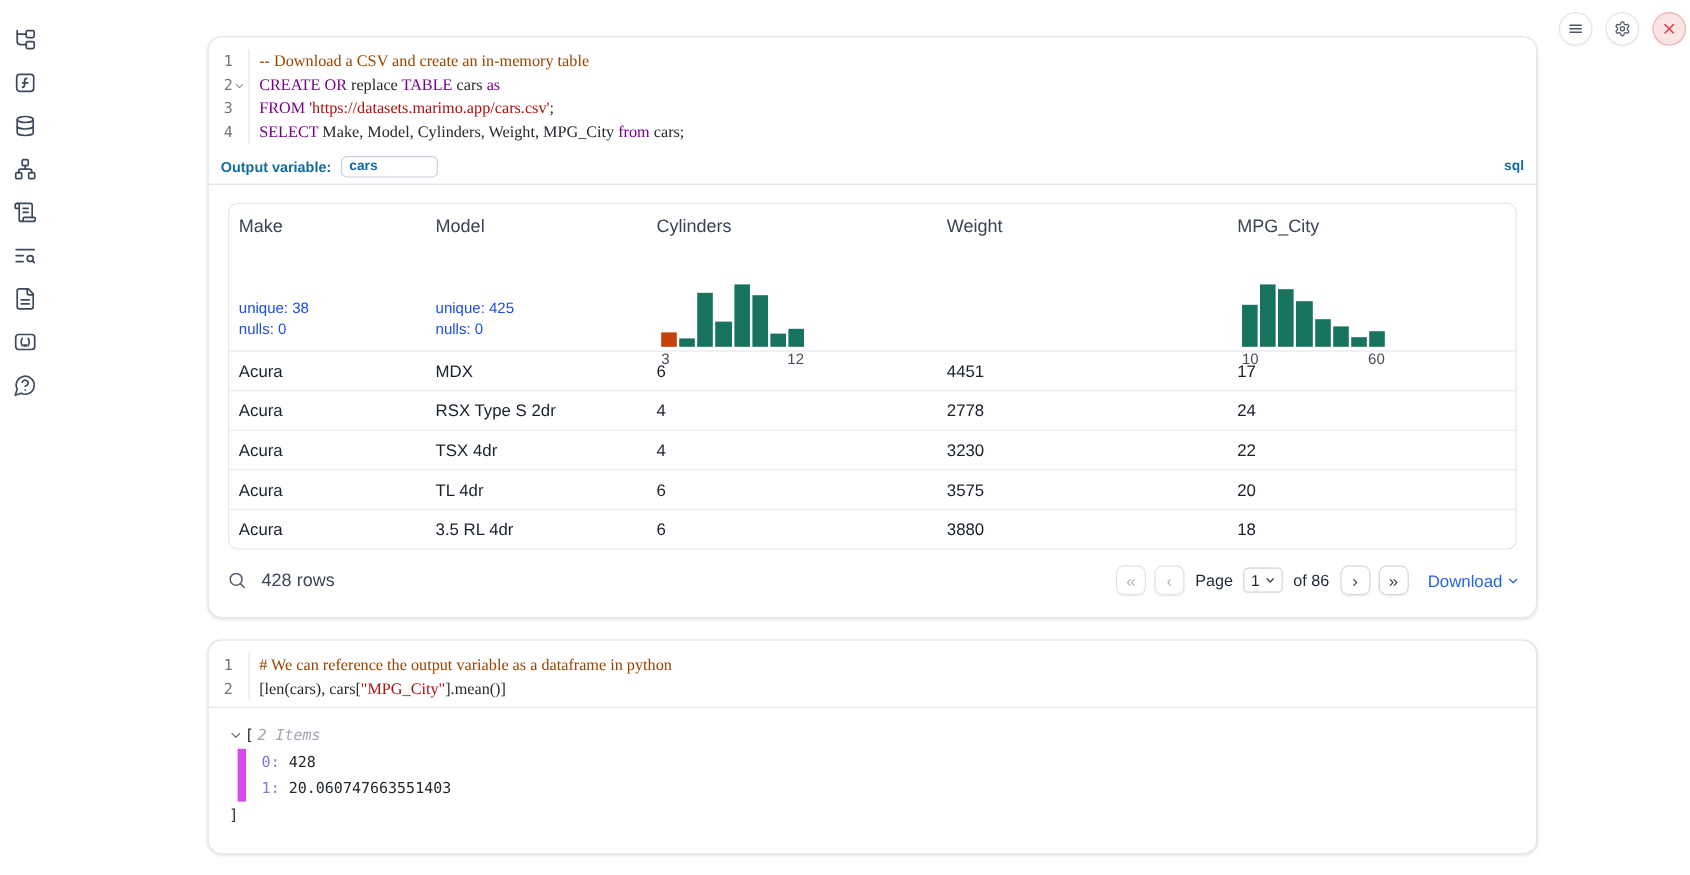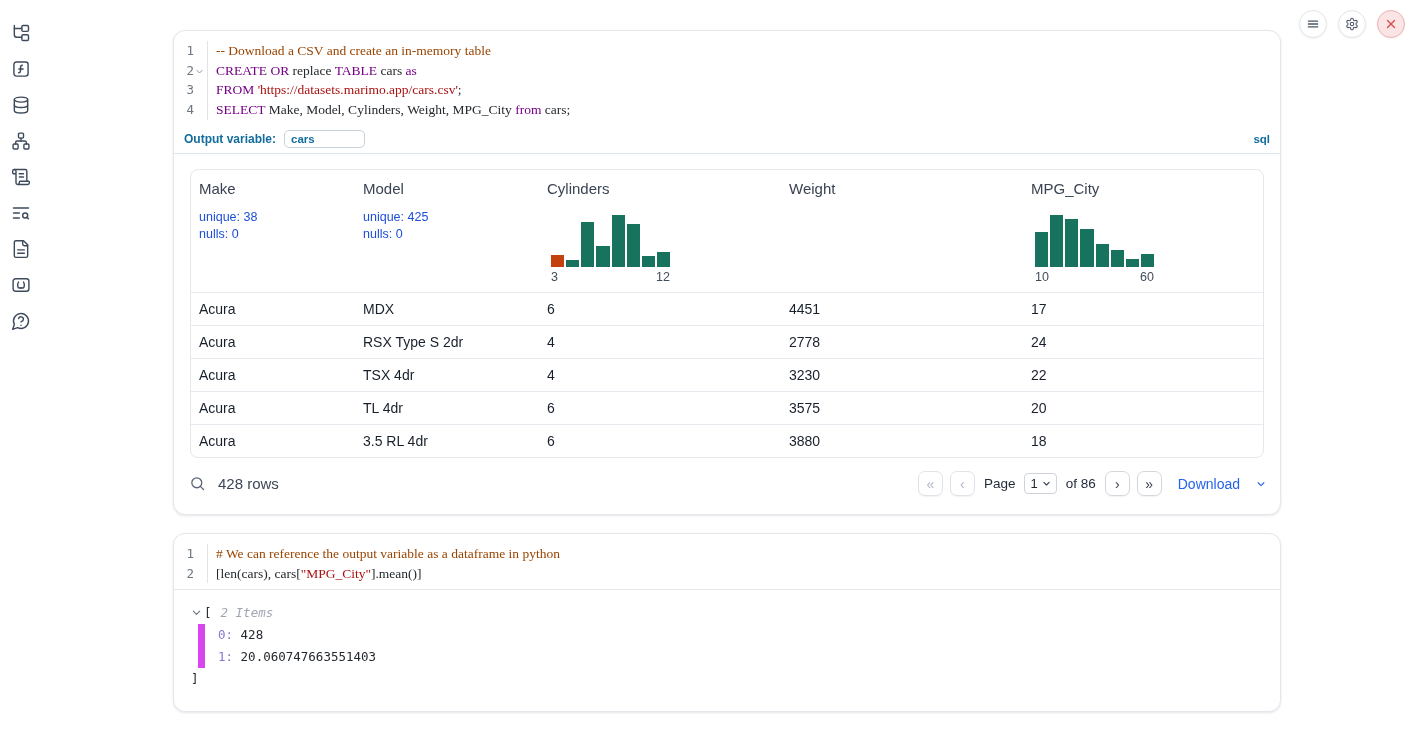--- a/index.html
+++ b/index.html
@@ -48,21 +48,21 @@
   .outvar-label { font-size:12px; font-weight:bold; color:#136c9e; }
   .outvar-input { margin-left:8px; width:81px; height:18px; border:1px solid #c8d2dd; border-radius:5px;
     font-size:11.5px; font-weight:bold; color:#136c9e; padding:0 6px;
     font-family:"Liberation Sans",sans-serif; outline:none; }
   .lang-badge { margin-left:auto; font-size:11.5px; font-weight:bold; color:#136c9e; cursor:pointer; }
 
   
   .table-wrap { margin:15px 16px 0 16px; border:1px solid #e4e7ec; border-radius:8px;
     overflow:hidden; flex:none; }
   .t-header { display:grid; grid-template-columns:164px 184px 242px 242px 1fr; height:122px; }
-  .t-hcell { padding:10px 6px 0 8px; display:flex; flex-direction:column; }
+  .t-hcell { padding:10px 6px 0 8px; display:flex; flex-direction:column;gap:40px; }
   .t-hname { font-size:15px; color:#3a4353; }
   .t-hsummary { margin-top:12px; font-size:12.5px; line-height:1.35; color:#1d4ed8; }
   .hist-block { margin-top:auto; margin-left:4px; margin-bottom:8px; }
   .bars { display:flex; align-items:flex-end; gap:2px; width:119px; height:52px; cursor:pointer; }
   .bars .bar { flex:1; background:#17735e; }
   .hist-labels { display:flex; justify-content:space-between; width:119px; margin-top:3px;
     font-size:12.5px; color:#434c5c; }
   .t-row { display:grid; grid-template-columns:164px 184px 242px 242px 1fr; height:33px;
     border-top:1px solid #e7eaef; cursor:pointer; }
   .t-cell { display:flex; align-items:center; padding-left:8px; font-size:14px; color:#18202c; }
@@ -74,33 +74,33 @@
   .pager { margin-left:auto; display:flex; align-items:center; gap:7px; }
   .pg-btn { width:25px; height:25px; border:1px solid #e0e3e9; border-radius:7px; background:#fff;
     box-shadow:0 1px 1px rgba(16,24,40,.05); display:flex; align-items:center; justify-content:center;
     font-size:14px; cursor:pointer; }
   .pg-btn.disabled { color:#aeb5c0; }
   .pg-btn.enabled { color:#39414f; border-color:#d4d8de; }
   .pg-label { font-size:13.5px; color:#1f2937; margin:0 2px; }
   .pg-select { display:flex; align-items:center; gap:4px; height:21px; border:1px solid #cfd4db;
     border-radius:4px; padding:0 5px; font-size:13px; color:#1f2937; cursor:pointer; }
   .pg-select svg { width:9px; height:9px; color:#374151; }
-  .download { margin-left:16px; display:flex; align-items:center; gap:16px; color:#2563eb;
+  .download { margin-left:16px; display:flex; align-items:center; gap:4px; color:#2563eb;
     font-size:14px; cursor:pointer; }
   .download svg { width:10px; height:10px; }
 
   
   .divider-top { border-top:1px solid #e4e7ec; }
   .tree-area { flex:1; padding:12px 16px 0 17px;
     font-family:"DejaVu Sans Mono","Liberation Mono",monospace; font-size:12.5px; line-height:22px;
     color:#24292e; }
   .tree-head { display:flex; align-items:center; }
   .tree-chevron { width:12px; height:12px; color:#6b7280; cursor:pointer; margin-right:1px; }
   .tree-chevron svg { width:11px; height:11px; display:block; }
-  .tree-muted { color:#a0a6b1; font-style:italic; margin-left:9px; }
+  .tree-muted { color:#a0a6b1; font-style:italic; margin-left:3px; }
   .tree-entries { margin-left:7px; border-left:7px solid #d946ef; padding-left:13px; }
   .tree-key { color:#8678cf; }
 </style>
 </head>
 <body>
 
 <div class="sidebar">
   <span class="sb-icon" style="top:23px">
     <svg viewBox="0 0 24 24" fill="none" stroke="currentColor" stroke-width="1.7" stroke-linecap="round" stroke-linejoin="round">
         <rect x="13" y="3" width="8" height="7" rx="1.5"></rect>

